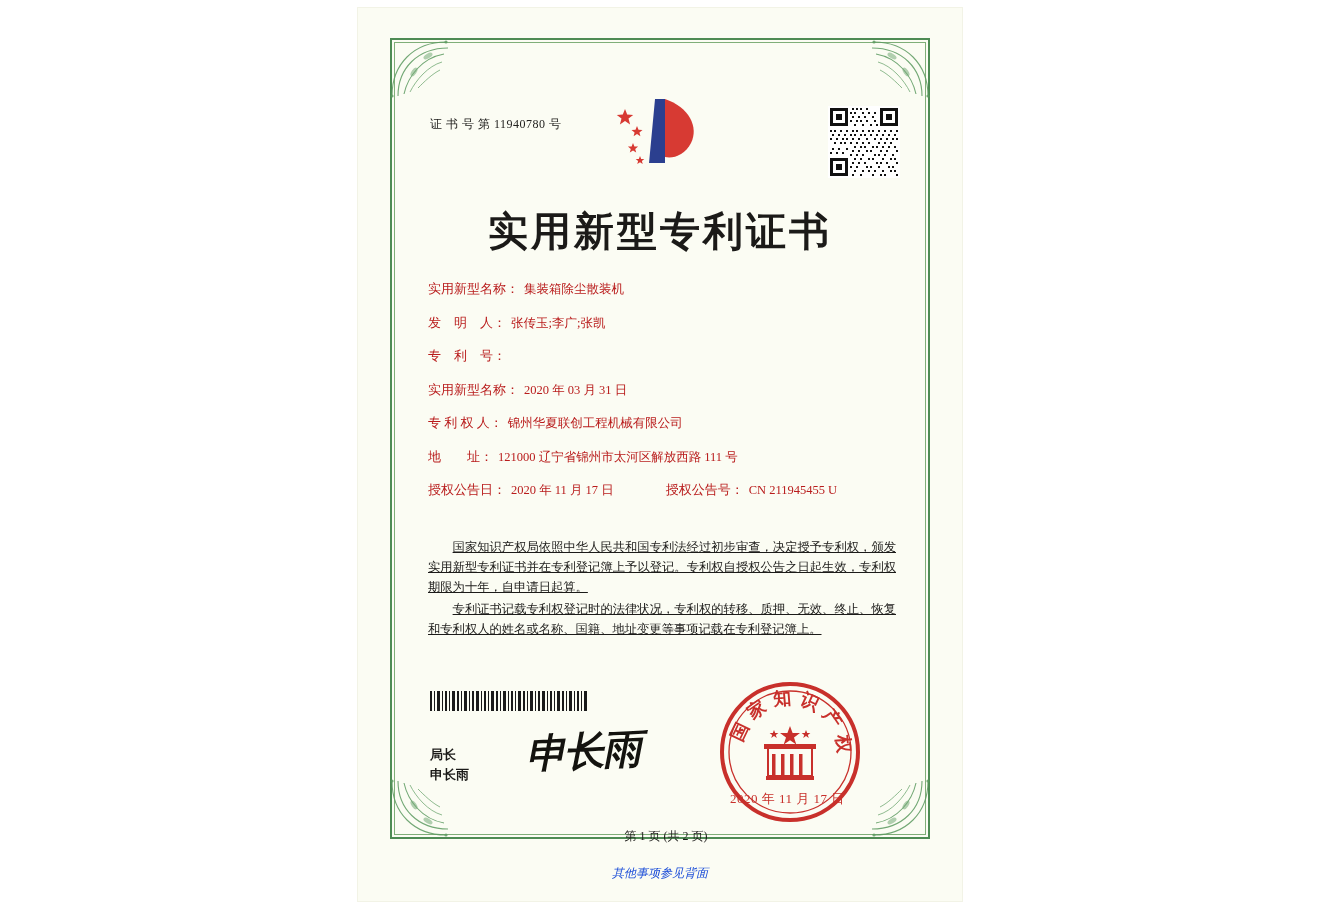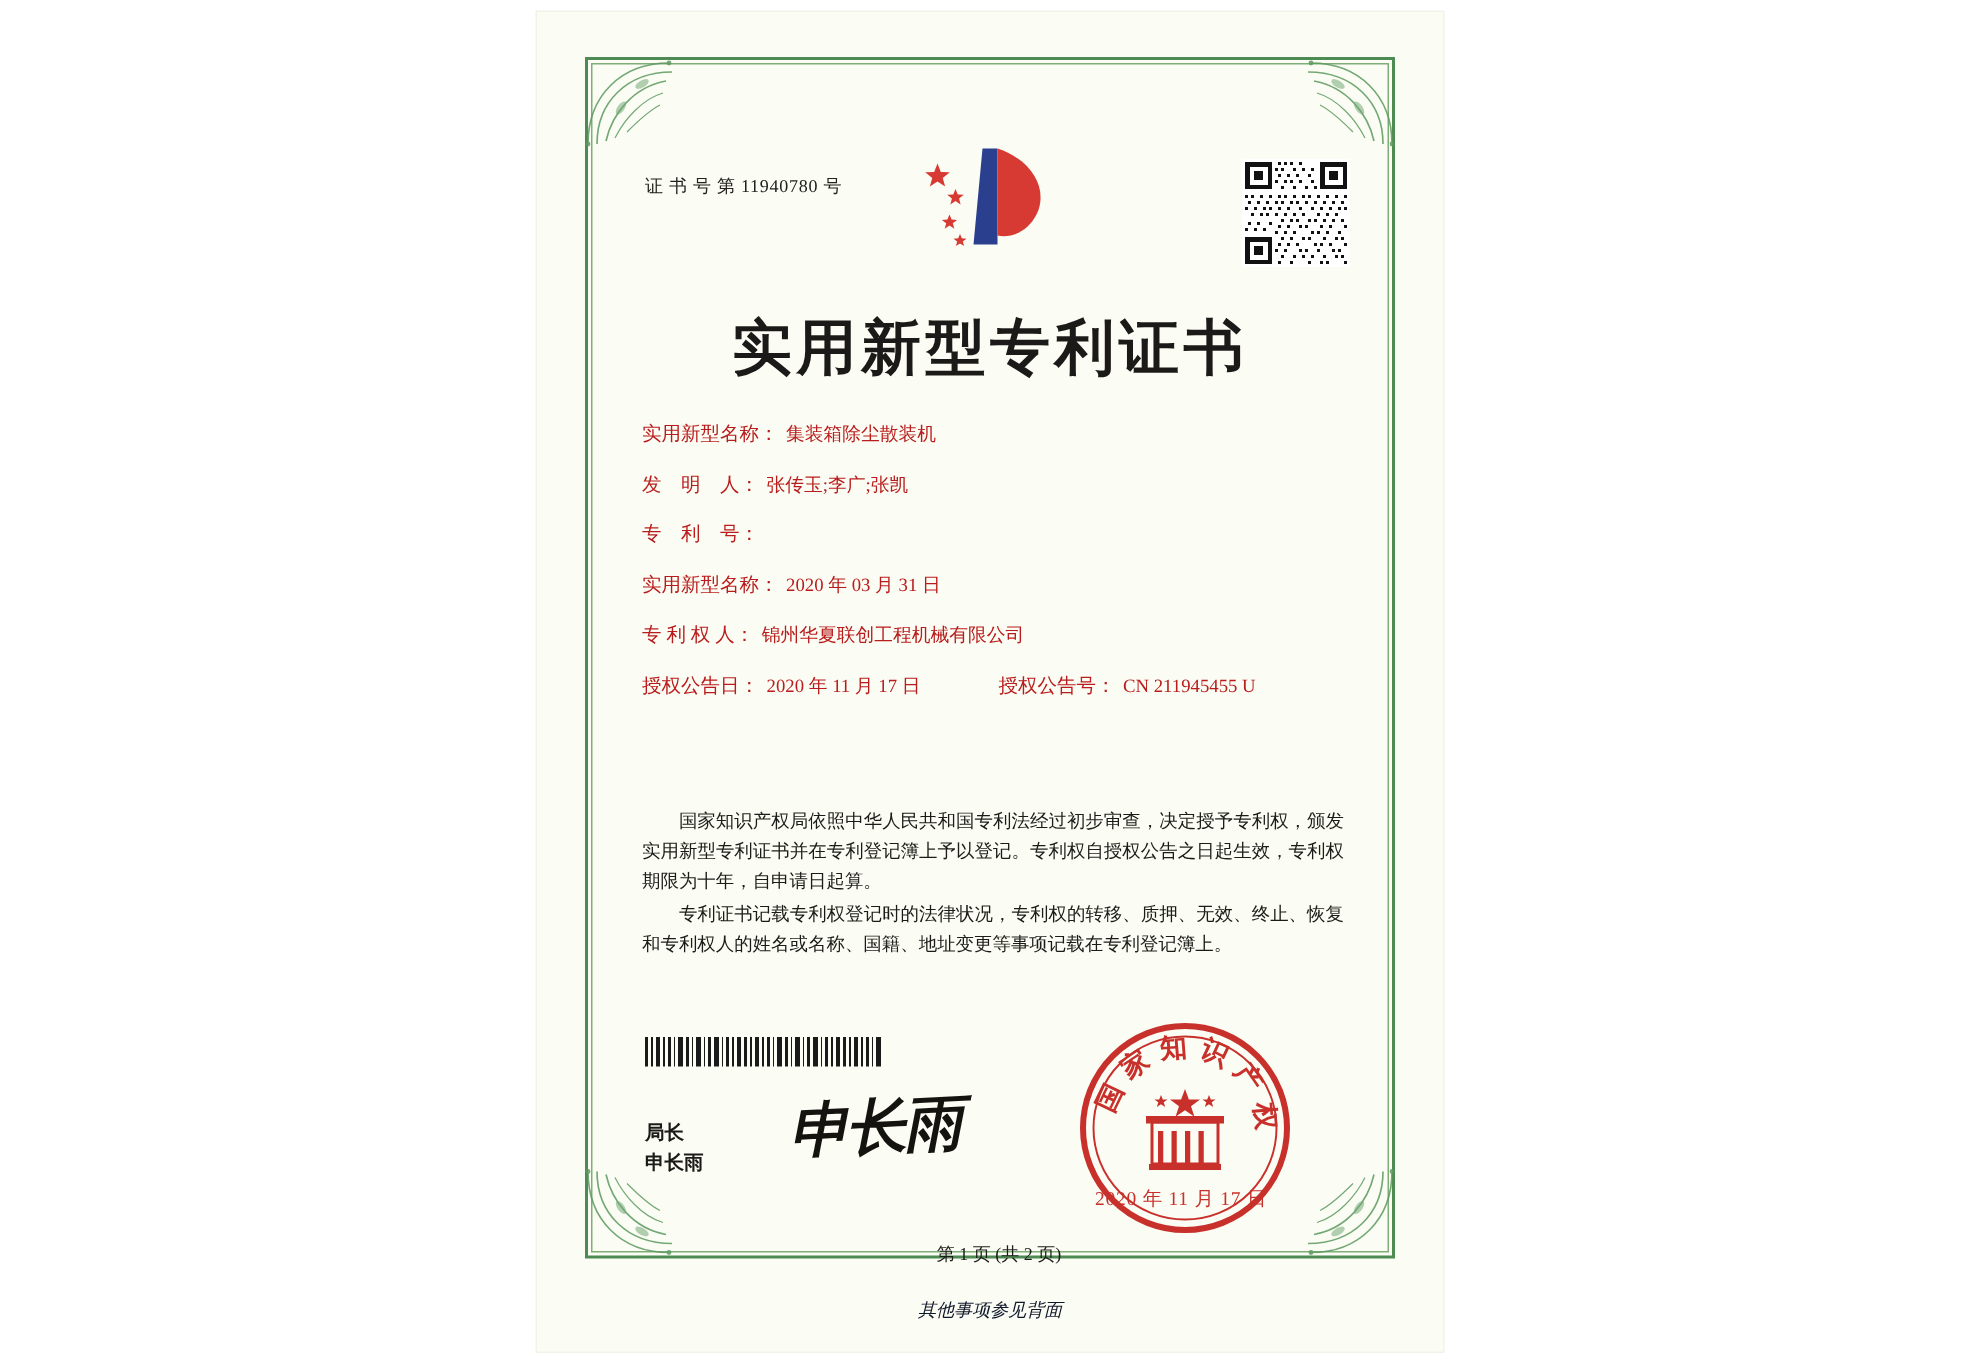--- a/index.html
+++ b/index.html
@@ -136,20 +136,21 @@
   
   .paras {
     position: absolute;
     left: 70px;
     right: 66px;
     top: 530px;
     font-size: 12.3px;
     line-height: 1.62;
     color: #1c1b19;
     text-align: justify;
+    text-decoration: underline;
   }
   .paras p {
     margin: 0 0 2px 0;
     text-indent: 2em;
   }
 
   
   .barcode {
     position: absolute;
     left: 72px;
@@ -210,21 +211,21 @@
     font-size: 12px;
     color: #1c1b19;
   }
   .back-note {
     position: absolute;
     left: 0;
     right: 0;
     top: 857px;
     text-align: center;
     font-size: 12px;
-    color: #0f172a;
+    color: #1d4ed8;
     font-style: italic;
   }
 </style>
 </head>
 <body>
 
 <div id="page">
 
   <div class="sheet">
 
@@ -486,20 +487,24 @@
         <span class="field-label">专    利    号：</span>
       </div>
       <div class="field-row">
         <span class="field-label">实用新型名称：</span>
         <span class="field-value">2020 年 03 月 31 日</span>
       </div>
       <div class="field-row">
         <span class="field-label">专 利 权 人：</span>
         <span class="field-value">锦州华夏联创工程机械有限公司</span>
       </div>
+      <div class="field-row">
+        <span class="field-label">地        址：</span>
+        <span class="field-value">121000 辽宁省锦州市太河区解放西路 111 号</span>
+      </div>
       <div class="field-row dual">
         <span class="field-label">授权公告日：</span>
         <span class="field-value">2020 年 11 月 17 日</span>
         <span class="spacer-mid"></span>
         <span class="field-label">授权公告号：</span>
         <span class="field-value">CN 211945455 U</span>
       </div>
     </div>
 
     <div class="paras">

